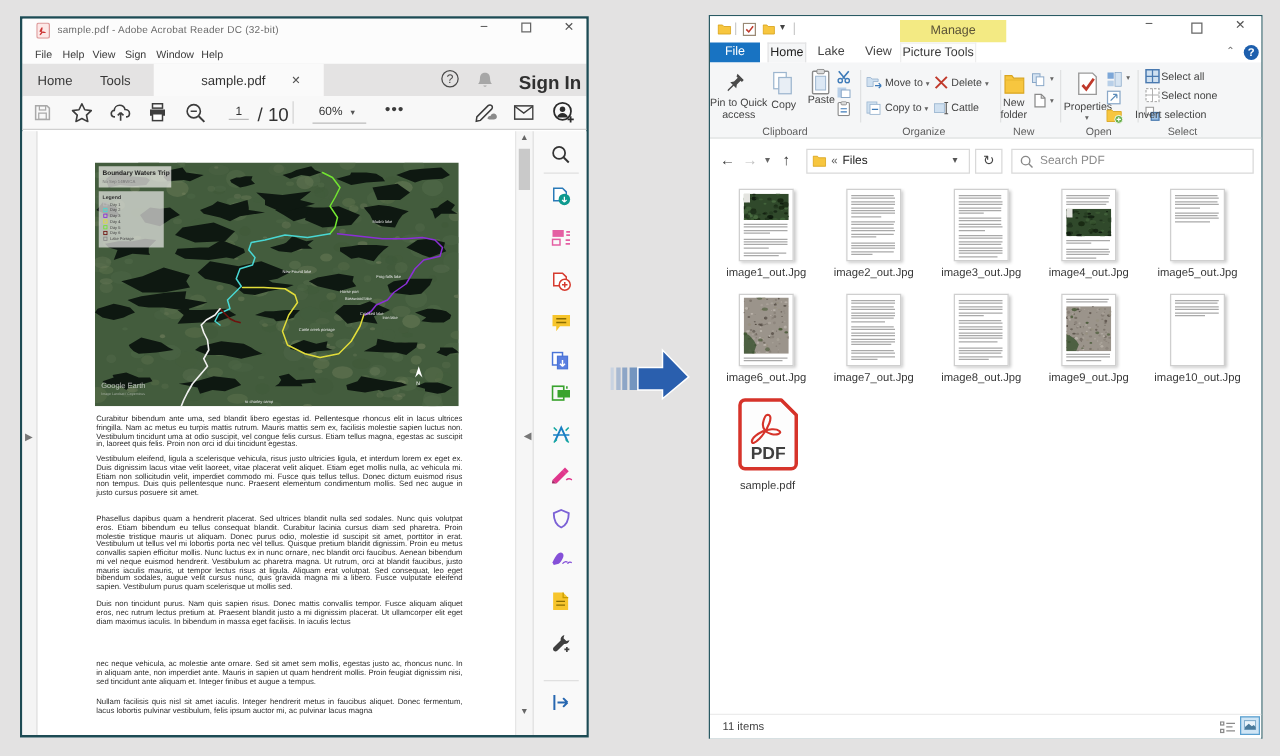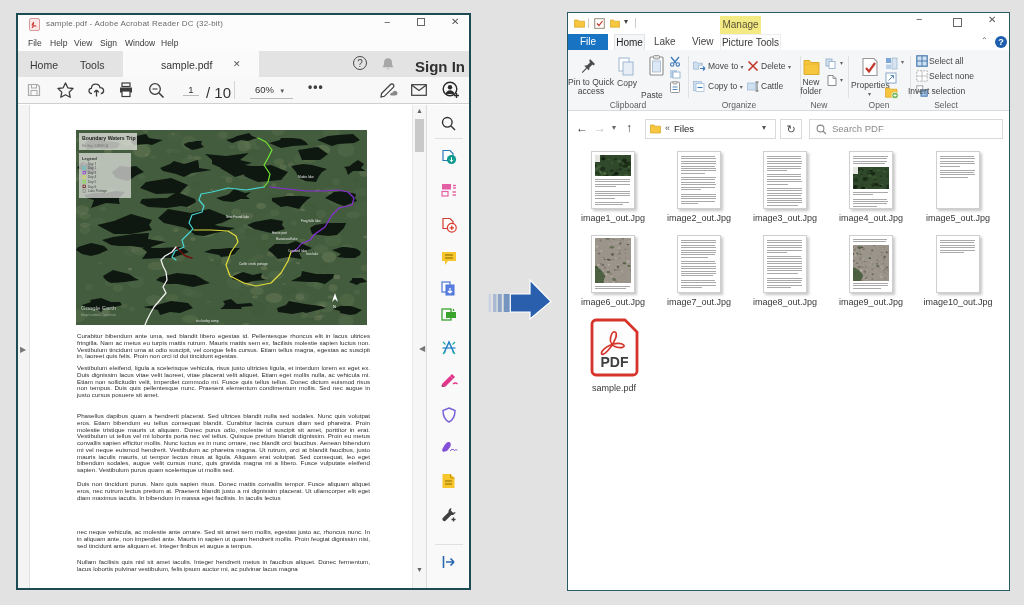--- a/index.html
+++ b/index.html
@@ -571,21 +571,21 @@
     <span class="abs" style="left:20px;top:5px;width:1px;height:10px;background:#ccc"></span>
     <svg class="abs" style="left:26px;top:5px" width="11" height="11" viewBox="0 0 11 11">
         <rect x="0.7" y="0.7" width="9.6" height="9.6" fill="#fff" stroke="#9a8a75" stroke-width="1"></rect>
         <path d="M3 5.5 l2 2 l3.5-4.5" fill="none" stroke="#c0392b" stroke-width="1.2"></path>
       </svg>
     <svg class="abs" style="left:42px;top:6px" width="10" height="9" viewBox="0 0 10 9">
         <path d="M0.5 1 h3 l1 1.2 h5 v6 h-9 Z" fill="#f7c63f" stroke="#d9a520" stroke-width="0.7"></path>
       </svg>
     <span class="abs" style="left:56px;top:4px;font-size:8px;color:#444">▾</span>
     <span class="abs" style="left:67px;top:5px;width:1px;height:10px;background:#ccc"></span>
-    <div class="abs" style="left:152px;top:3px;width:41px;height:18px;background:#f3ea83;text-align:center;font-size:10px;color:#5b5337;line-height:18px">Manage</div>
+    <div class="abs" style="left:152px;top:3px;width:85px;height:18px;background:#f3ea83;text-align:center;font-size:10px;color:#5b5337;line-height:18px">Manage</div>
     <span class="abs" style="left:348px;top:0px;font-size:11px;color:#555">−</span>
     <span class="abs" style="left:385px;top:5px;width:9px;height:9px;border:1px solid #666"></span>
     <span class="abs" style="left:420px;top:1px;font-size:10px;color:#555">✕</span>
   </div>
   <div id="w2tabs" class="abs">
     <div class="abs" style="left:0;top:0;width:40px;height:16px;background:#1873c2;color:#fff;font-size:10px;text-align:center;line-height:16px">File</div>
     <div class="abs" style="left:46px;top:0;width:31px;height:16px;background:#f5f6f7;border:1px solid #e3e4e5;border-bottom:none;color:#1d1d1d;font-size:10px;text-align:center;line-height:15px">Home</div>
     <span class="abs" style="left:86px;top:2px;font-size:10px;color:#444">Lake</span>
     <span class="abs" style="left:124px;top:2px;font-size:10px;color:#444">View</span>
     <div class="abs" style="left:152px;top:0;width:61px;height:16px;background:#fdfdfd;border:1px solid #eee;border-bottom:none;color:#3a3a3a;font-size:10px;text-align:center;line-height:15px">Picture Tools</div>
@@ -600,21 +600,21 @@
     <svg class="abs" style="left:50px;top:7px" width="18" height="20" viewBox="0 0 18 20">
         <rect x="1" y="1" width="10" height="13" fill="#fff" stroke="#9db6cf" stroke-width="1"></rect>
         <rect x="5" y="5" width="10" height="13" fill="#e8eef5" stroke="#9db6cf" stroke-width="1"></rect>
       </svg>
     <div class="abs riblbl" style="left:43px;top:28px;width:32px;text-align:center">Copy</div>
     <svg class="abs" style="left:80px;top:5px" width="18" height="22" viewBox="0 0 18 22">
         <rect x="2" y="2" width="13" height="18" rx="1" fill="#fff" stroke="#8a8a8a" stroke-width="1.1"></rect>
         <rect x="5.5" y="0.5" width="6" height="3.5" rx="1" fill="#dcdcdc" stroke="#8a8a8a" stroke-width="0.8"></rect>
         <rect x="4.5" y="6" width="8" height="11" fill="#dce8f5" stroke="#9db6cf" stroke-width="0.8"></rect>
       </svg>
-    <div class="abs riblbl" style="left:73px;top:40px;width:32px;">Paste</div>
+    <div class="abs riblbl" style="left:73px;top:24px;width:32px;text-align:center">Paste</div>
     <svg class="abs" style="left:101px;top:6px" width="12" height="11" viewBox="0 0 12 11">
         <path d="M2 1 L7 7 M10 1 L5 7" stroke="#3d7ab8" stroke-width="1.3"></path>
         <circle cx="3.2" cy="8.5" r="1.7" fill="none" stroke="#3d7ab8" stroke-width="1.1"></circle>
         <circle cx="8.8" cy="8.5" r="1.7" fill="none" stroke="#3d7ab8" stroke-width="1.1"></circle>
       </svg>
     <svg class="abs" style="left:101px;top:19px" width="12" height="10" viewBox="0 0 12 10">
         <rect x="1" y="1" width="7" height="8" fill="#b8cfe8"></rect>
         <rect x="4" y="3" width="7" height="6" fill="#fff" stroke="#8aa8c8" stroke-width="0.8"></rect>
       </svg>
     <svg class="abs" style="left:101px;top:31px" width="12" height="12" viewBox="0 0 12 12">
@@ -1215,13 +1215,30 @@
 <div class="tlabel" style="left:167px;top:156px">image8_out.Jpg</div>
 <div class="tlabel" style="left:253px;top:156px">image9_out.Jpg</div>
 <div class="tlabel" style="left:340px;top:156px">image10_out.Jpg</div>
 <svg class="abs" style="left:22px;top:177px" width="49" height="59" viewBox="0 0 49 59">
 <path d="M6 2 H35 L47 14 V53 A4 4 0 0 1 43 57 H6 A4 4 0 0 1 2 53 V6 A4 4 0 0 1 6 2 Z" fill="#fdfdfd" stroke="#d6332a" stroke-width="2.8" stroke-linejoin="round"></path>
 <path d="M23.5 14 C26.5 13.2 27 16.5 25.5 20.5 C24 24.5 21 29.5 17.5 33 C14 36.5 11.5 37.5 11.5 35 C11.5 32.5 16 29 20 27.2 C24.5 25.2 31 24.6 33.5 26.8 C35.8 28.8 31.5 30.4 27 29.2 C22.5 28 19.5 24.5 20.5 20 C21.2 16.8 22 14.4 23.5 14 Z" fill="none" stroke="#d6332a" stroke-width="1.7"></path>
 <text x="24.5" y="49" font-size="14" font-weight="bold" fill="#3f3f3f" text-anchor="middle" font-family="Liberation Sans, sans-serif">PDF</text>
 </svg>
 <div class="tlabel" style="left:-4px;top:242px">sample.pdf</div>
   </div>
+  <div id="w2status" class="abs">
+    <span class="abs" style="left:10px;top:4px;font-size:9px;color:#444">11 items</span>
+    <svg class="abs" style="left:408px;top:5px" width="13" height="10" viewBox="0 0 13 10">
+        <g stroke="#8a8a8a" stroke-width="1">
+          <rect x="0.5" y="0.5" width="2.5" height="2.5" fill="none"></rect>
+          <rect x="0.5" y="6.5" width="2.5" height="2.5" fill="none"></rect>
+          <line x1="5" y1="1.7" x2="12" y2="1.7"></line>
+          <line x1="5" y1="7.7" x2="12" y2="7.7"></line>
+          <line x1="5" y1="4.5" x2="10" y2="4.5"></line>
+        </g>
+      </svg>
+    <div class="abs" style="left:424px;top:1px;width:16px;height:15px;background:#cfe5f5;border:1px solid #5aa0d0"></div>
+    <svg class="abs" style="left:427px;top:4px" width="10" height="8" viewBox="0 0 10 8">
+        <rect x="0.5" y="0.5" width="9" height="7" fill="#eaf4fb" stroke="#7aa8c8" stroke-width="0.8"></rect>
+        <path d="M1 5.5 L4 3 L6.5 5 L8 4 L9.5 5.5 L9.5 7.5 L1 7.5 Z" fill="#4a7a9b"></path>
+      </svg>
+  </div>
 </div>
 
 </body></html>

